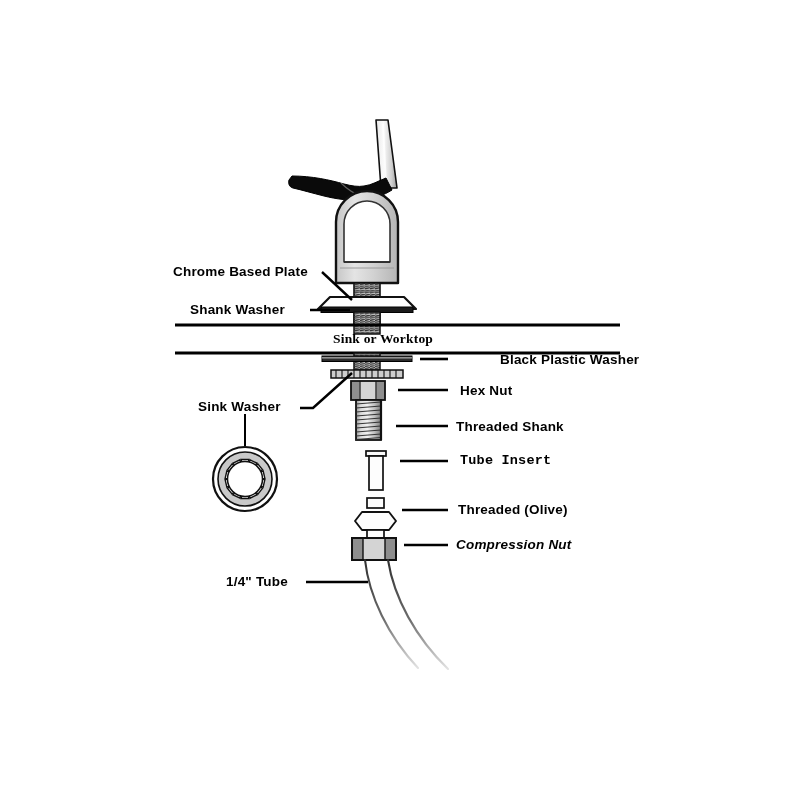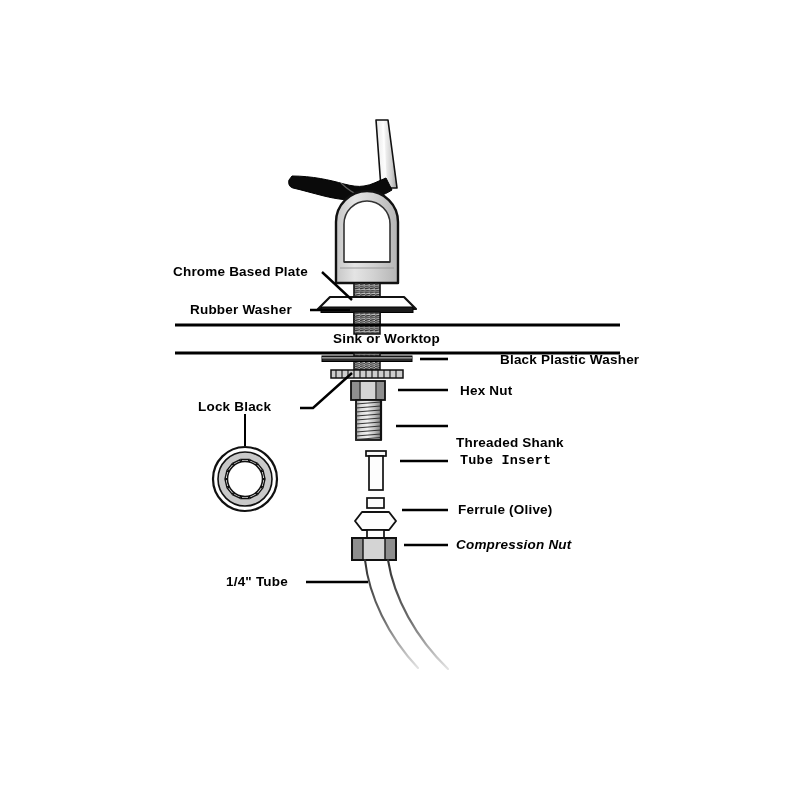--- a/index.html
+++ b/index.html
@@ -296,33 +296,33 @@
       <path d="M402,510 L448,510" stroke-width="2.6"></path>
 
       <path d="M404,545 L448,545" stroke-width="2.6"></path>
 
       <path d="M306,582 L368,582" stroke-width="2.6"></path>
     </g>
   </svg>
 
   <div class="lbl lbl-l" style="left:173px; top:265px;">Chrome Based Plate</div>
 
-  <div class="lbl lbl-l" style="left:190px; top:303px;">Rubber Washer</div>
-
-  <div class="lbl" style="left:333px; top:332px;">Sink or Worktop</div>
+  <div class="lbl lbl-l" style="left:190px; top:303px;">Shank Washer</div>
+
+  <div class="lbl" style="left:333px; top:332px;font-family:Liberation Serif, serif;">Sink or Worktop</div>
 
   <div class="lbl lbl-r" style="left:456px; top:353px;margin-left:44px;">Black Plastic Washer</div>
 
   <div class="lbl lbl-r" style="left:460px; top:384px;">Hex Nut</div>
 
-  <div class="lbl lbl-l" style="left:198px; top:400px;">Lock Black</div>
-
-  <div class="lbl lbl-r" style="left:456px; top:436px;">Threaded Shank</div>
+  <div class="lbl lbl-l" style="left:198px; top:400px;">Sink Washer</div>
+
+  <div class="lbl lbl-r" style="left:456px; top:420px;">Threaded Shank</div>
 
   <div class="lbl lbl-r" style="left:460px; top:454px;font-family:Liberation Mono, monospace;">Tube Insert</div>
 
-  <div class="lbl lbl-r" style="left:458px; top:503px;">Ferrule (Olive)</div>
+  <div class="lbl lbl-r" style="left:458px; top:503px;">Threaded (Olive)</div>
 
   <div class="lbl lbl-r" style="left:456px; top:538px;font-style:italic;">Compression Nut</div>
 
   <div class="lbl lbl-l" style="left:226px; top:575px;">1/4"  Tube</div>
 
 </div>
 
 </body></html>

